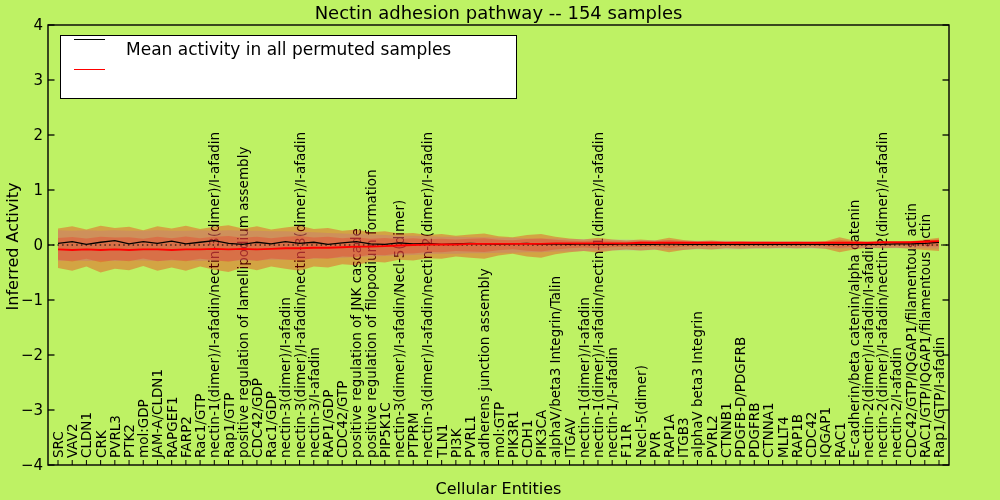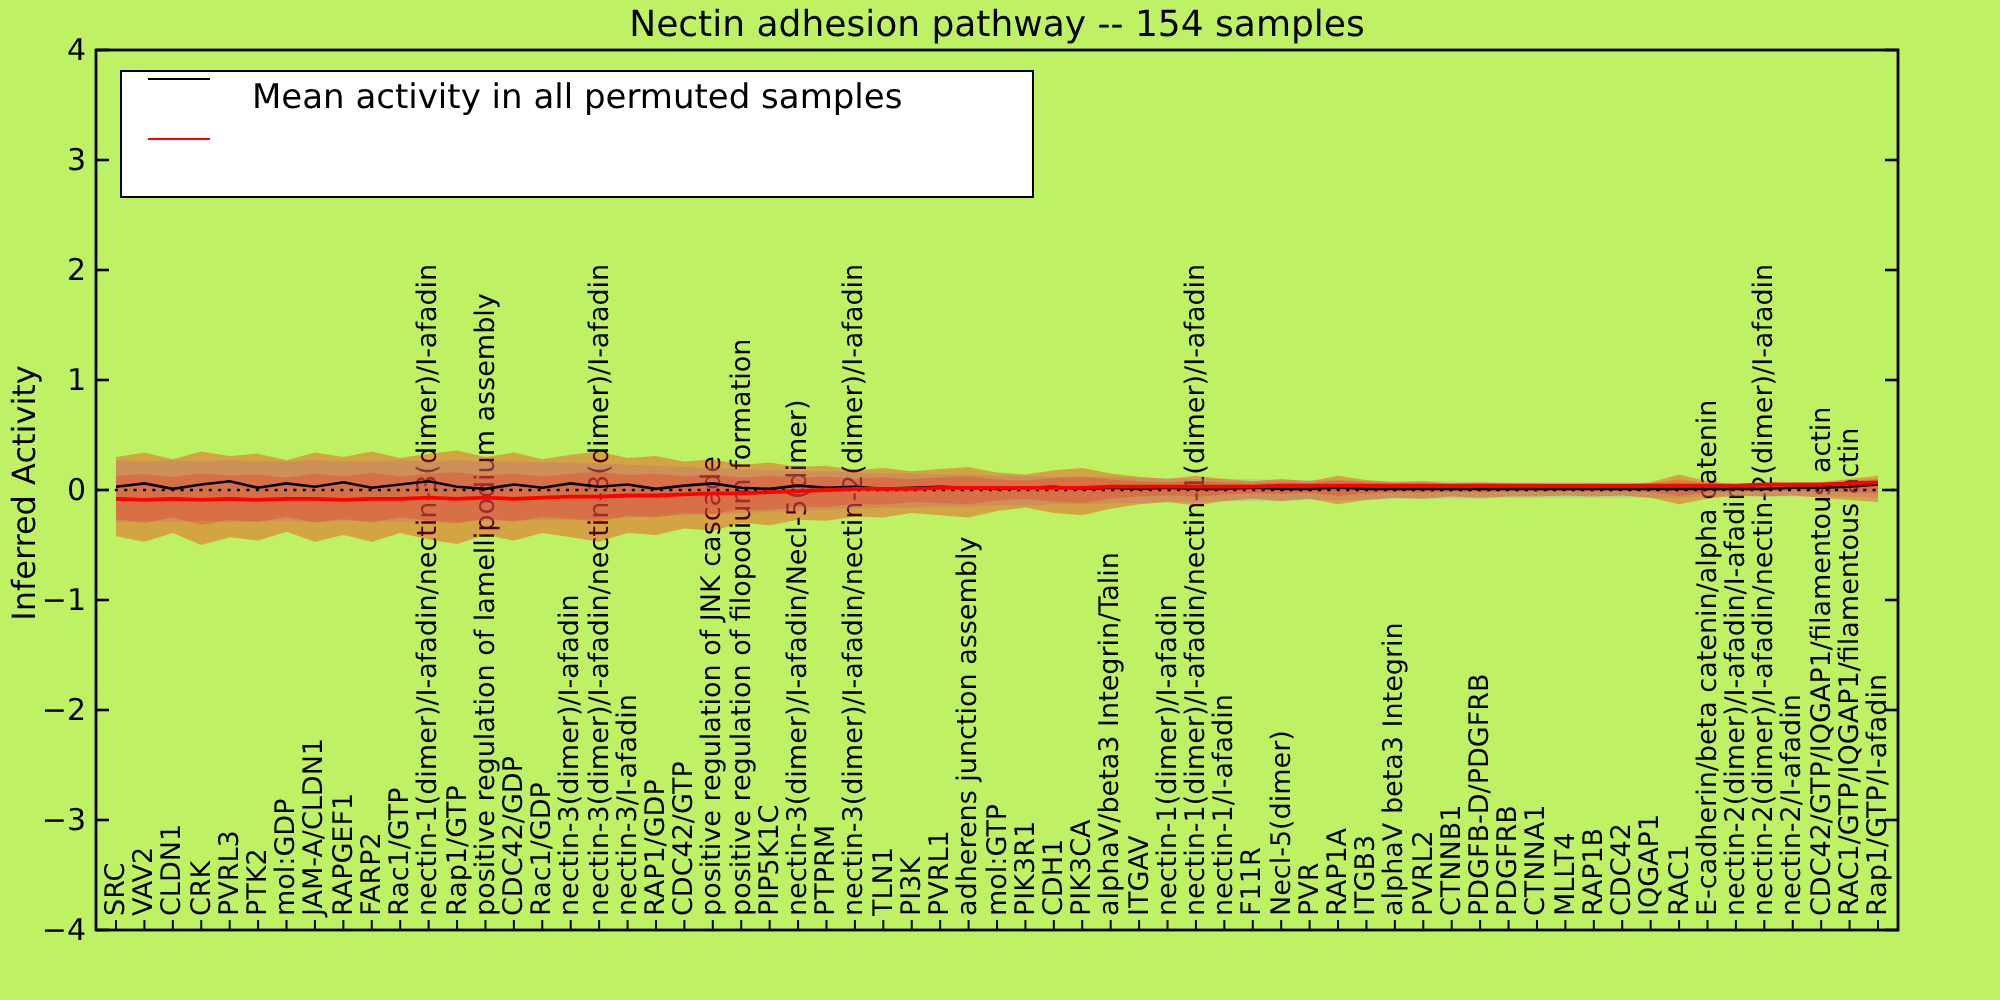--- a/index.html
+++ b/index.html
@@ -25,20 +25,21 @@
   .lline{width:31px;height:0;border-top-style:solid;border-top-width:1.8px;
          margin-left:13px;flex:none;}
   .ltext{margin-left:21px;font-size:17px;color:#000;white-space:nowrap;}
 </style>
 </head>
 <body>
 
 <div id="fig">
   <div id="title">Nectin adhesion pathway -- 154 samples</div>
   <div id="ylab">Inferred Activity</div>
+  <div id="xlab">Cellular Entities</div>
 
   <div id="xlabels">
       <div class="xtl" style="left: 17px;">SRC</div>
       <div class="xtl" style="left: 31.2097px;">VAV2</div>
       <div class="xtl" style="left: 45.4194px;">CLDN1</div>
       <div class="xtl" style="left: 59.629px;">CRK</div>
       <div class="xtl" style="left: 73.8387px;">PVRL3</div>
       <div class="xtl" style="left: 88.0484px;">PTK2</div>
       <div class="xtl" style="left: 102.258px;">mol:GDP</div>
       <div class="xtl" style="left: 116.468px;">JAM-A/CLDN1</div>

